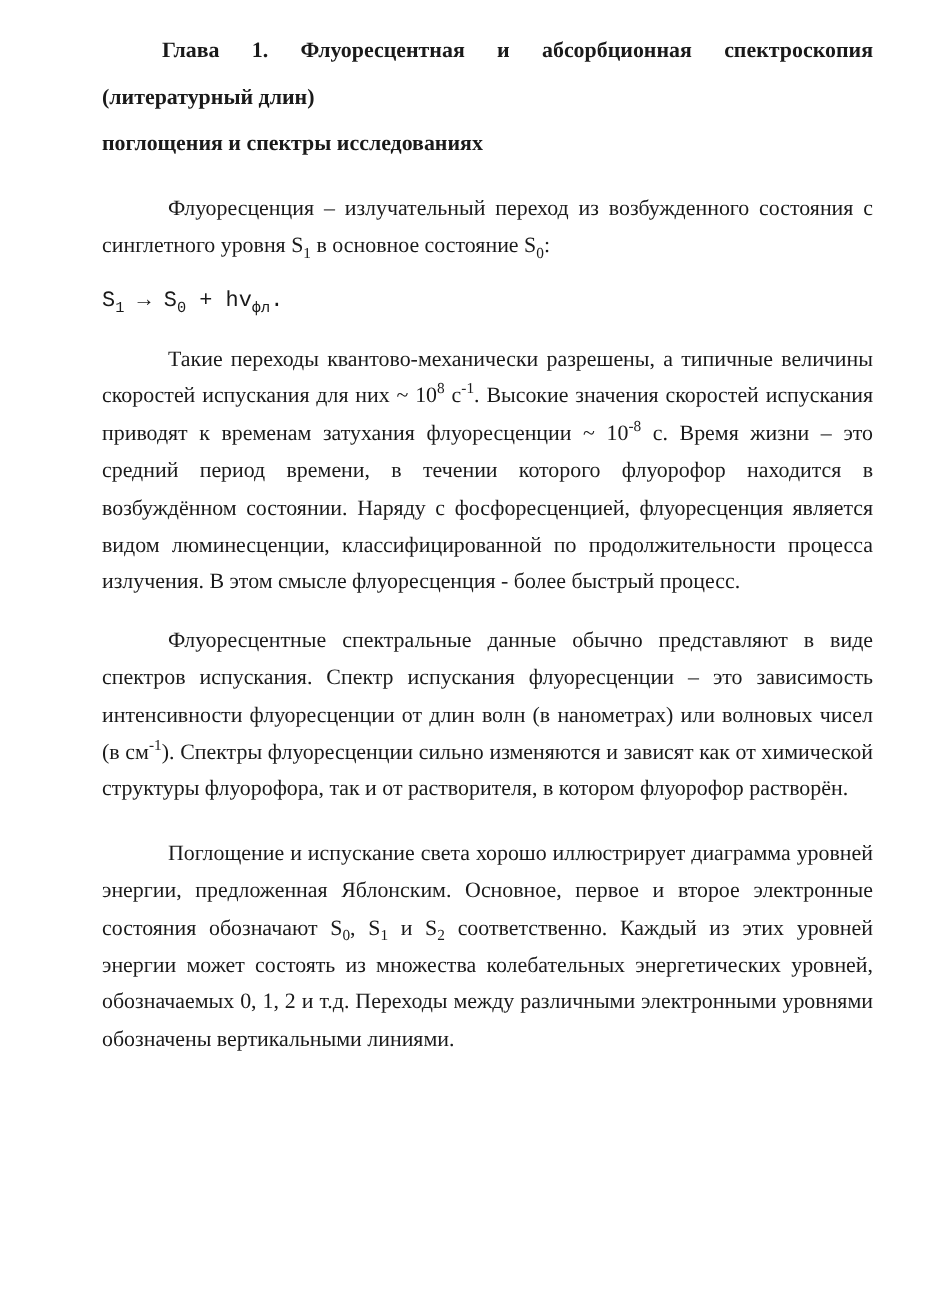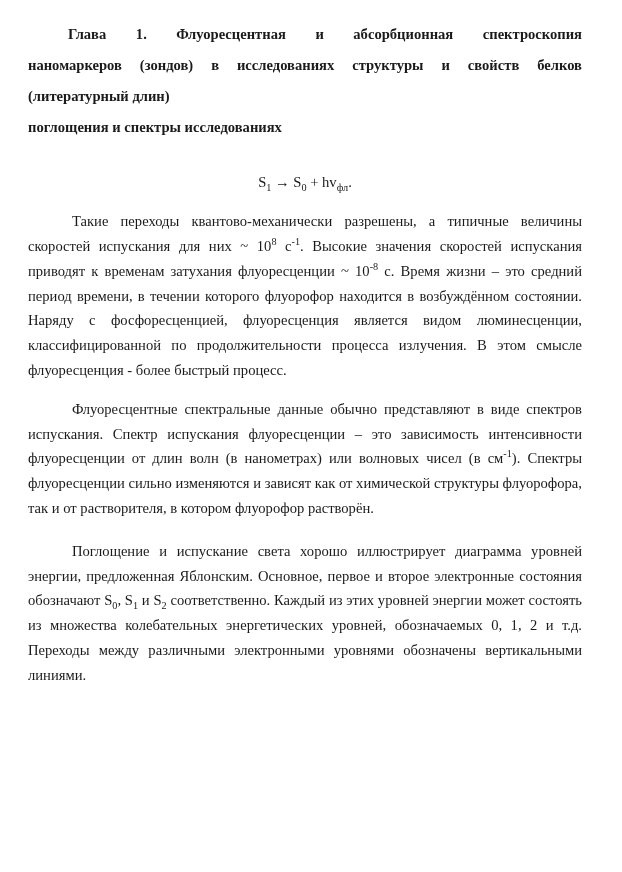--- a/index.html
+++ b/index.html
@@ -11,21 +11,21 @@
     width: 622px;
     height: 872px;
     font-family: "Liberation Serif", "DejaVu Serif", serif;
     color: #1a1a1a;
     overflow: hidden;
   }
   .page {
     width: 622px;
     height: 721px;
     box-sizing: border-box;
-    padding: 22px 40px 10px 28px;
+    padding: 22px 40px 10px 68px;
     position: relative;
   }
   .chapter-title,
   .section-title {
     font-weight: bold;
     font-size: 14.6px;
     line-height: 1.72;
     text-align: justify;
     text-align-last: justify;
     margin: 0 0 6px 0;
@@ -44,53 +44,51 @@
     text-align: justify;
     text-indent: 44px;
     margin: 0 0 4px 0;
     hyphens: none;
   }
   p.body-par.tight {
     margin-bottom: 0;
   }
   .formula {
     font-size: 14.6px;
-    text-align: center;
     text-indent: 0;
     margin: 12px 0 14px 0;
     line-height: 1.7;
+    font-family: Liberation Mono, monospace;
   }
   sub, sup {
     font-size: 0.70em;
     line-height: 0;
   }
   .spacer-sm { height: 10px; }
   .spacer-md { height: 14px; }
 </style>
 </head>
 <body>
 
 <div class="page">
 
   <div class="chapter-title">
     <span>Глава 1. Флуоресцентная и абсорбционная спектроскопия</span>
   </div>
-  <div class="chapter-title" style="text-indent:0;">
-    <span>наномаркеров (зондов) в исследованиях структуры и свойств белков</span>
-  </div>
   <div class="chapter-title last-line" style="text-indent:0; text-align-last:left;">
     <span>(литературный длин)</span>
   </div>
 
   <div class="section-title last-line" style="text-indent:0; margin-top:0; text-align-last:left;">
     <span>поглощения и спектры исследованиях</span>
   </div>
 
   <div class="spacer-sm"></div>
 
+  <p class="body-par tight"><span>Флуоресценция – излучательный переход из возбужденного состояния</span> <span>с синглетного уровня S</span><sub>1</sub><span> в основное состояние S</span><sub>0</sub><span>:</span></p>
 
   <div class="formula"><span>S</span><sub>1</sub><span> → S</span><sub>0</sub><span> + hv</span><sub>фл</sub><span>.</span></div>
 
   <p class="body-par"><span>Такие переходы квантово-механически разрешены, а типичные величины скоростей испускания для них ~ 10</span><sup>8</sup><span> с</span><sup>-1</sup><span>. Высокие значения скоростей испускания приводят к временам затухания флуоресценции ~ 10</span><sup>-8</sup><span> с. Время жизни – это средний период времени, в течении которого флуорофор находится в возбуждённом состоянии. Наряду с фосфоресценцией, флуоресценция является видом люминесценции, классифицированной по продолжительности процесса излучения. В этом смысле флуоресценция - более быстрый процесс.</span></p>
 
   <div class="spacer-sm"></div>
 
   <p class="body-par"><span>Флуоресцентные спектральные данные обычно представляют в виде спектров испускания. Спектр испускания флуоресценции – это зависимость интенсивности флуоресценции от длин волн (в нанометрах) или волновых чисел (в см</span><sup>-1</sup><span>). Спектры флуоресценции сильно изменяются и зависят как от химической структуры флуорофора, так и от растворителя, в котором флуорофор растворён.</span></p>
 
   <div class="spacer-md"></div>

